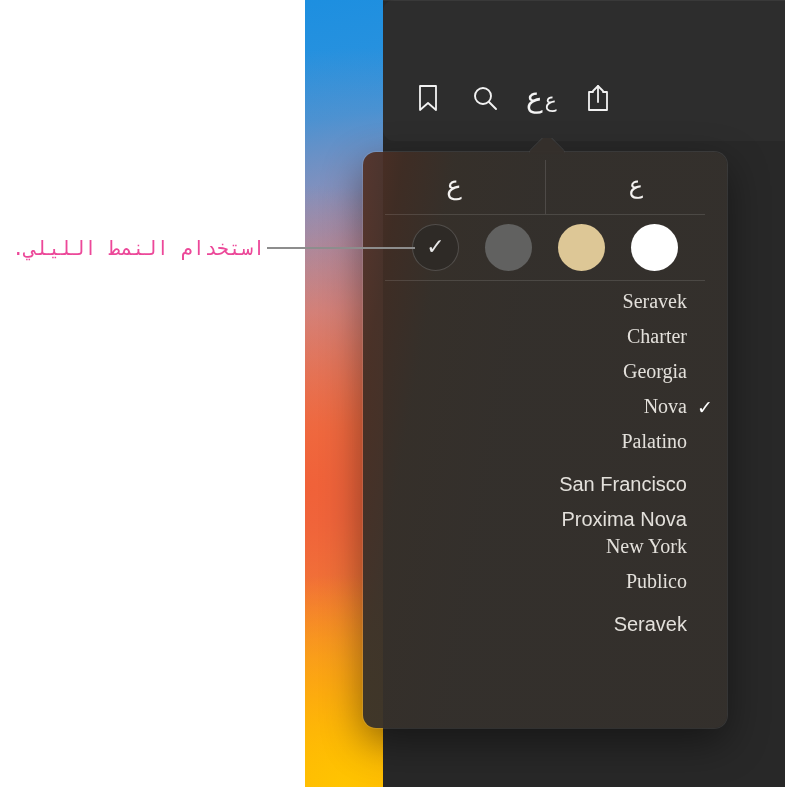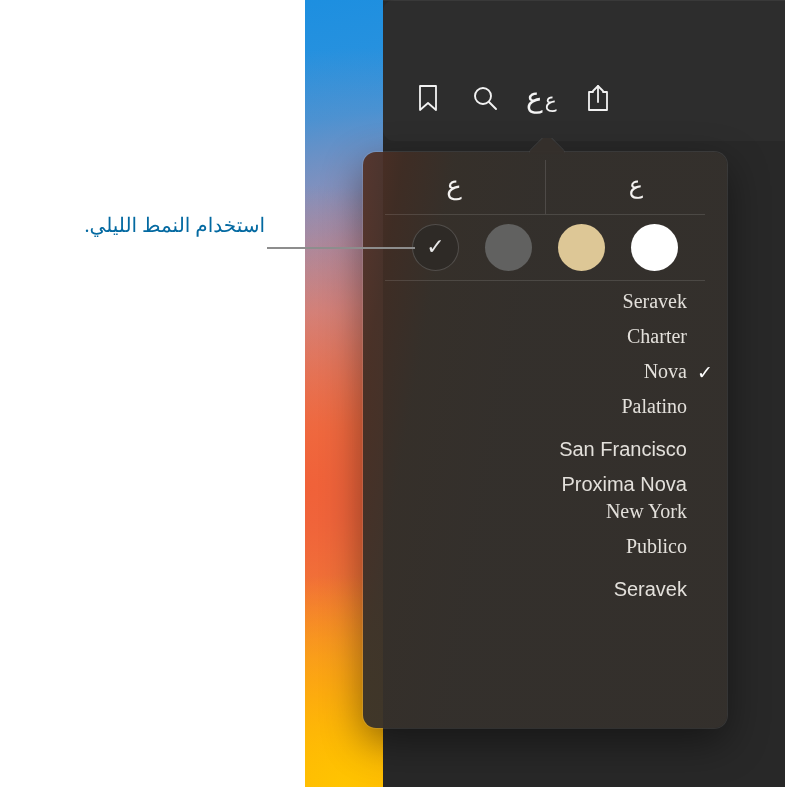--- a/index.html
+++ b/index.html
@@ -241,27 +241,27 @@
     color: #ffffff;
     font-size: 19px;
   }
   .serif  { font-family: "Liberation Serif", "DejaVu Serif", serif; }
   .sans   { font-family: Liberation Sans, sans-serif; margin-top: 16px; }
 
   
   #callout-text {
     position: absolute;
     right: 520px;
-    top: 212px;
+    top: 237px;
     width: 260px;
     text-align: right;
     direction: rtl;
     font-size: 20px;
-    color: #0369a1;
-    font-family: Liberation Serif, serif;
+    color: #ec4899;
+    font-family: Liberation Mono, monospace;
     line-height: 1.3;
   }
   #callout-line {
     position: absolute;
     left: 267px;
     top: 247px;
     width: 148px;
     height: 2px;
     background: #8d8d8d;
   }
@@ -347,20 +347,24 @@
     <div id="font-list">
       <div class="font-item">
         <span class="fname serif">Seravek</span>
         <span class="fcheck"></span>
       </div>
       <div class="font-item">
         <span class="fname serif">Charter</span>
         <span class="fcheck"></span>
       </div>
       <div class="font-item">
+        <span class="fname serif">Georgia</span>
+        <span class="fcheck"></span>
+      </div>
+      <div class="font-item">
         <span class="fname serif">Nova</span>
         <span class="fcheck">✓</span>
       </div>
       <div class="font-item">
         <span class="fname serif">Palatino</span>
         <span class="fcheck"></span>
       </div>
       <div class="font-item">
         <span class="fname sans">San Francisco</span>
         <span class="fcheck"></span>

